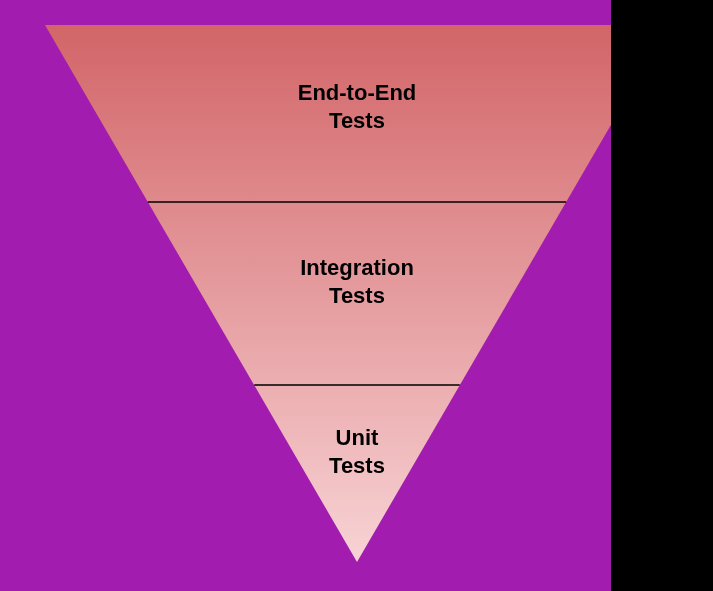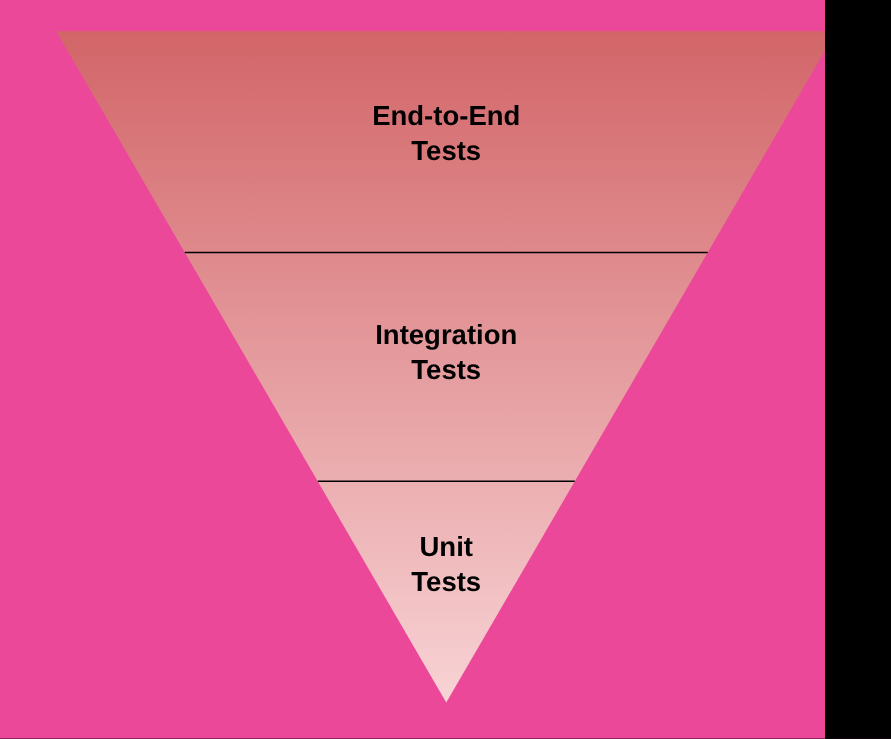--- a/index.html
+++ b/index.html
@@ -2,23 +2,23 @@
 <html><head>
 <meta charset="utf-8">
 <style>
   html, body {
     margin: 0;
     padding: 0;
     background: #000000;
   }
   .stage {
     position: relative;
-    width: 660px;
+    width: 611px;
     height: 591px;
-    background: #ec4899;
+    background: #a21caf;
     overflow: hidden;
   }
   svg.pyramid-svg {
     display: block;
     width: 713px;
     height: 591px;
   }
   .tier-label {
     font-family: "Liberation Sans", "DejaVu Sans", sans-serif;
     font-weight: bold;

